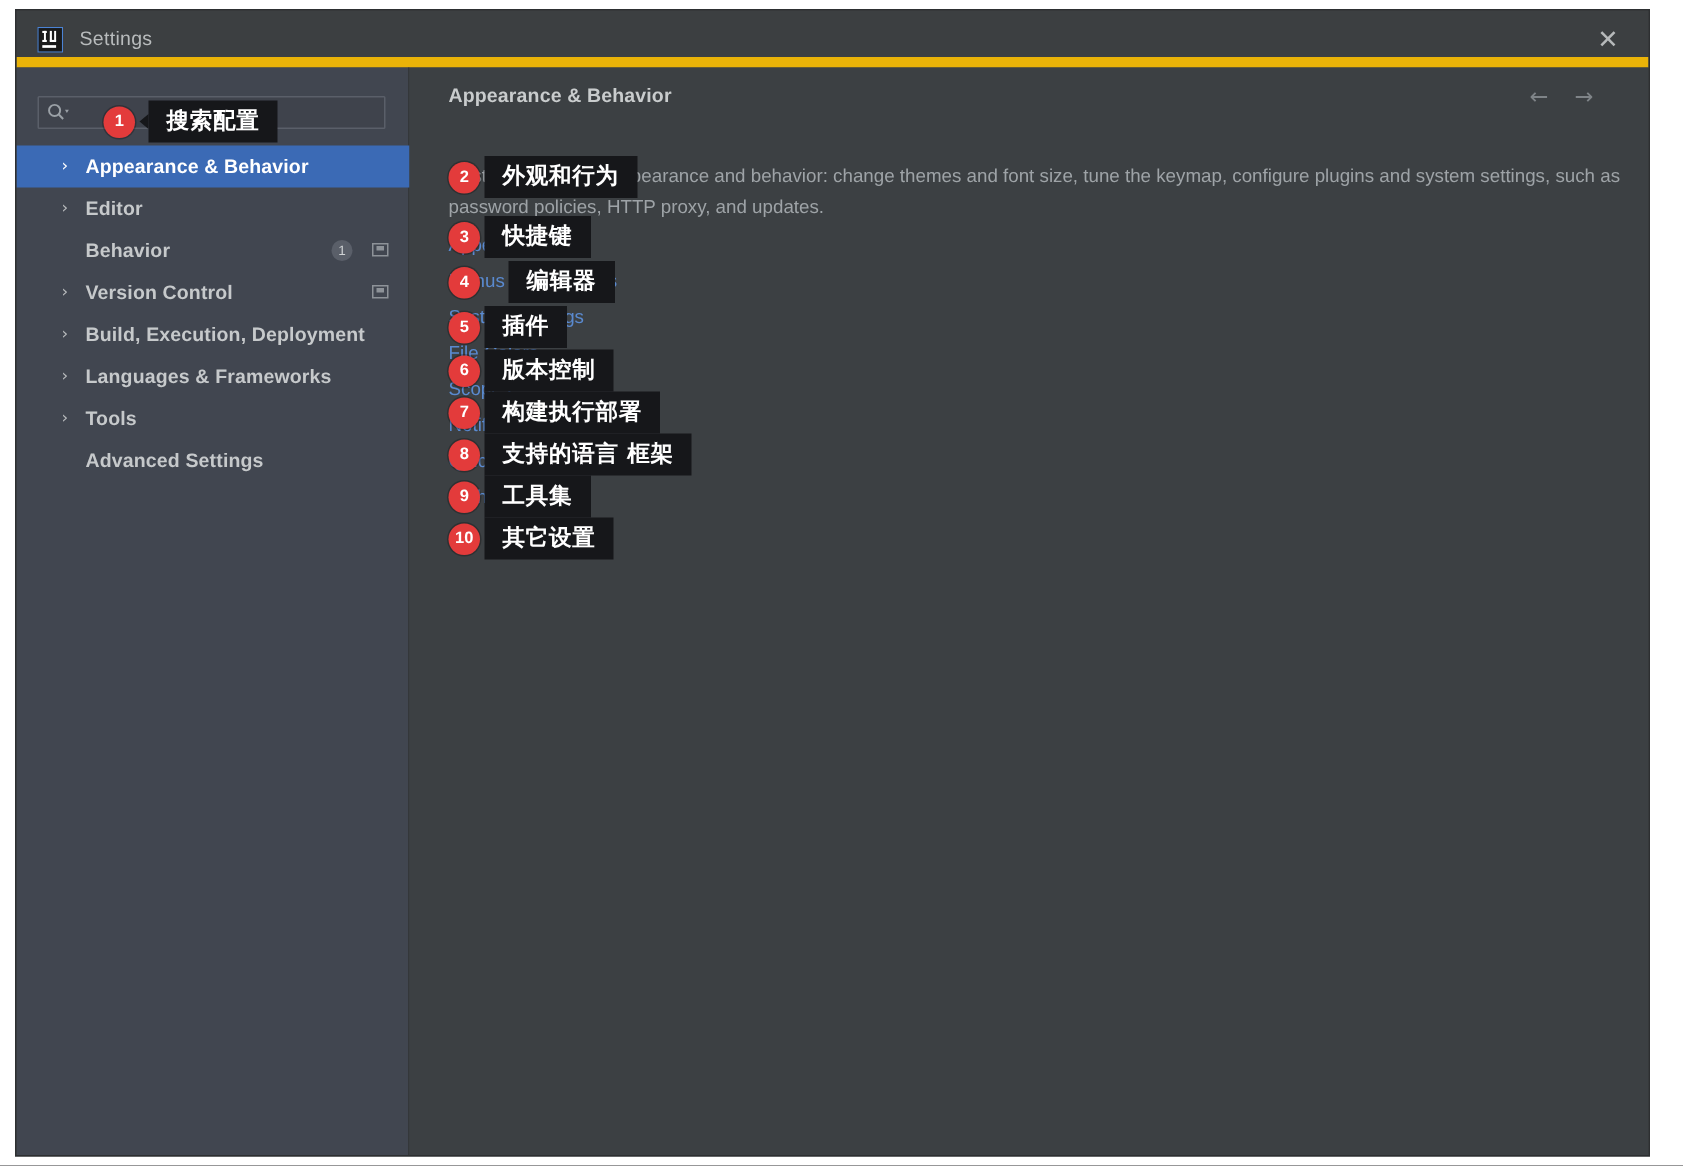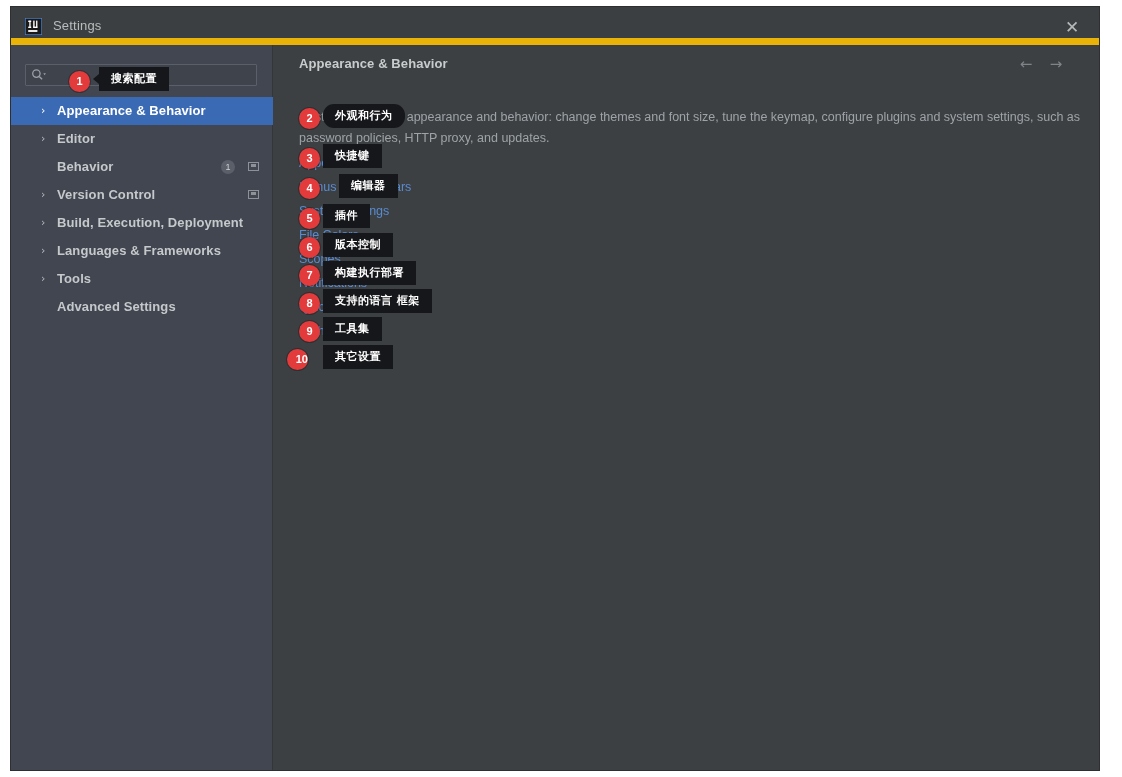--- a/index.html
+++ b/index.html
@@ -239,21 +239,21 @@
     font-weight: bold;
     line-height: 21px;
     text-align: center;
     box-shadow: 0 0 0 1px rgba(0,0,0,.25);
     z-index: 40;
   }
   .anno-tip {
     position: absolute;
     background: #16171a;
     color: #ffffff;
-    font-size: 11px;
+    font-size: 15px;
     font-weight: bold;
     padding: 4px 12px 5px 12px;
     white-space: nowrap;
     z-index: 35;
     letter-spacing: .5px;
     font-family: "DejaVu Sans", "Liberation Sans", sans-serif;
   }
   .anno-tip.has-arrow::before {
     content: "";
     position: absolute;
@@ -329,34 +329,34 @@
           <div class="link-row">Scopes</div>
           <div class="link-row">Notifications</div>
           <div class="link-row">Quick Lists</div>
           <div class="link-row">Path Variables</div>
         </div>
     </div>
 
     <div class="anno-layer">
         <div class="anno-tip has-arrow" style="left: 88px; top: 60px;">搜索配置</div>
         <div class="anno-badge" style="left: 58px; top: 64px;">1</div>
-        <div class="anno-tip" style="left: 312px; top: 97px; border-radius: 11px;">外观和行为</div>
+        <div class="anno-tip" style="left: 312px; top: 97px;">外观和行为</div>
         <div class="anno-badge" style="left: 288px; top: 101px;">2</div>
         <div class="anno-tip" style="left: 312px; top: 137px;">快捷键</div>
         <div class="anno-badge" style="left: 288px; top: 141px;">3</div>
         <div class="anno-tip" style="left: 328px; top: 167px;">编辑器</div>
         <div class="anno-badge" style="left: 288px; top: 171px;">4</div>
         <div class="anno-tip" style="left: 312px; top: 197px;">插件</div>
         <div class="anno-badge" style="left: 288px; top: 201px;">5</div>
         <div class="anno-tip" style="left: 312px; top: 226px;">版本控制</div>
         <div class="anno-badge" style="left: 288px; top: 230px;">6</div>
         <div class="anno-tip" style="left: 312px; top: 254px;">构建执行部署</div>
         <div class="anno-badge" style="left: 288px; top: 258px;">7</div>
         <div class="anno-tip" style="left: 312px; top: 282px;">支持的语言 框架</div>
         <div class="anno-badge" style="left: 288px; top: 286px;">8</div>
         <div class="anno-tip" style="left: 312px; top: 310px;">工具集</div>
         <div class="anno-badge" style="left: 288px; top: 314px;">9</div>
         <div class="anno-tip" style="left: 312px; top: 338px;">其它设置</div>
-        <div class="anno-badge" style="left: 276px; top: 342px; text-align: right;">10</div>
+        <div class="anno-badge" style="left: 288px; top: 342px;">10</div>
       </div>
 
   </div>
 </div>
 
 </body></html>

